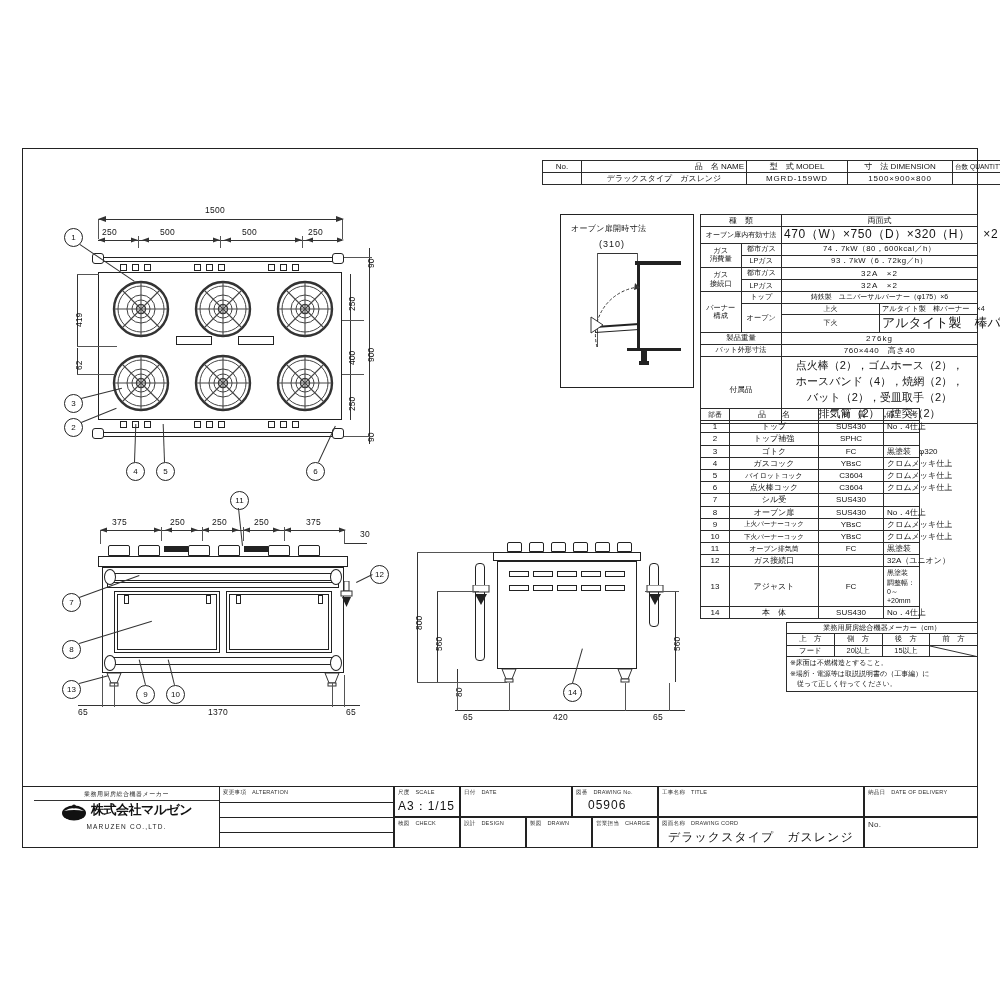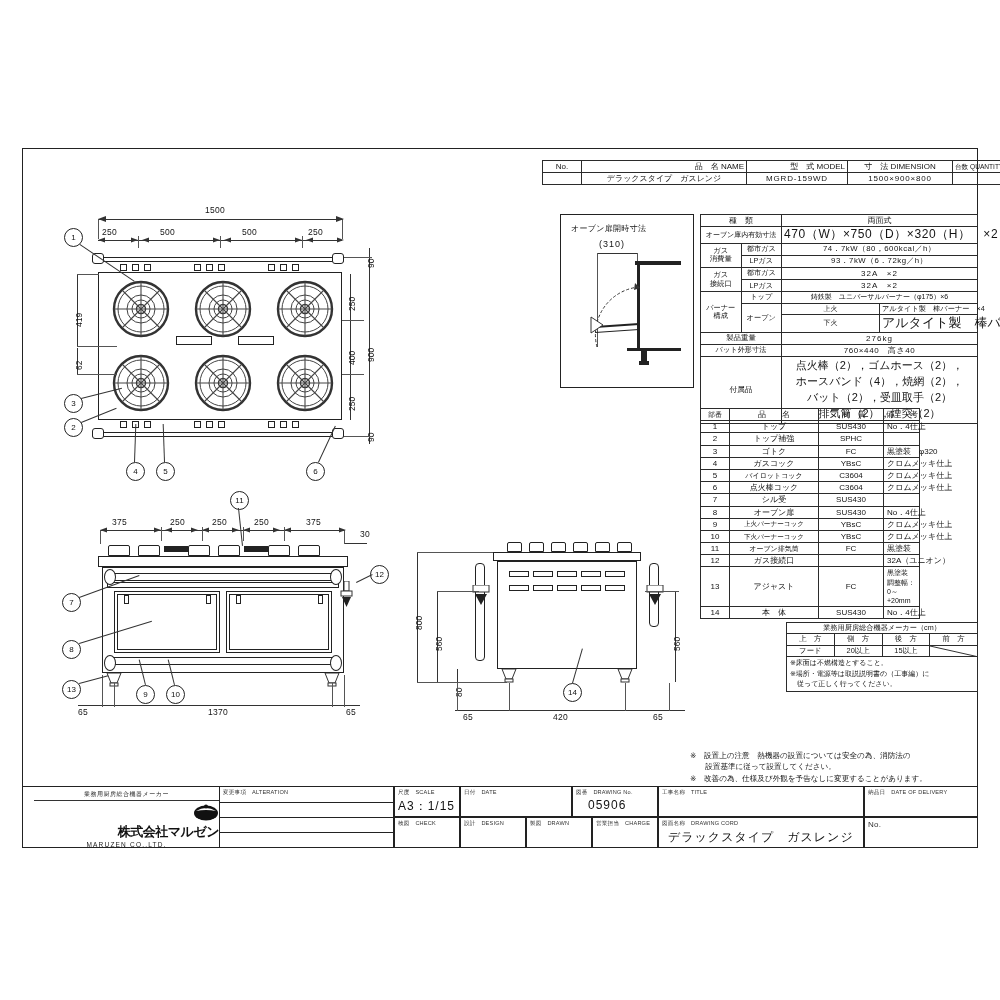--- a/index.html
+++ b/index.html
@@ -35,21 +35,21 @@
 
 <div id="sheet">
 
   <div class="frame"></div>
 
   <table class="tbl" style="left:542px;top:160px;width:436px;">
     <tbody>
         <tr>
       <td style="width:34px;">No.</td>
       <td style="width:160px;text-align:right;">品　名 NAME</td>
-      <td style="width:96px;text-align:right;">型　式 MODEL</td>
+      <td style="width:96px;">型　式 MODEL</td>
       <td style="width:100px;">寸　法 DIMENSION</td>
       <td style="width:46px;font-size:6.6px;">台数 QUANTITY</td>
     </tr>
     <tr>
       <td></td>
       <td>デラックスタイプ　ガスレンジ</td>
       <td style="letter-spacing:.8px;">MGRD-159WD</td>
       <td style="letter-spacing:.8px;">1500×900×800</td>
       <td></td>
     </tr>
@@ -259,25 +259,20 @@
     <tr>
       <td colspan="4" class="l" style="white-space:normal;font-size:7px;line-height:1.5;">
         <span>※床面は不燃構造とすること。</span><br>
         <span>※場所・電源等は取説説明書の（工事編）に</span><br>
         <span>　従って正しく行ってください。</span>
       </td>
     </tr>
   </tbody>
     </table>
 
-  <div class="notes" style="left:690px;top:750px;width:290px;">
-    <div>※　設置上の注意　熱機器の設置については安全の為、消防法の</div>
-    <div>　　設置基準に従って設置してください。</div>
-    <div>※　改善の為、仕様及び外観を予告なしに変更することがあります。</div>
-  </div>
 
   <div style="position:absolute;left:60px;top:190px;width:330px;height:300px;">
 
     <div class="dimline" style="left:38px;top:29px;width:244px;"></div>
     <div class="txt" style="left:145px;top:15px;">1500</div>
     <div class="ext" style="left:38px;top:29px;height:20px;"></div>
     <div class="ext" style="left:282px;top:29px;height:20px;"></div>
     <svg style="position:absolute;left:34px;top:25px;width:254px;height:9px;">
       <polygon points="4,4 12,1 12,7" fill="#333"></polygon>
         <polygon points="250,4 242,1 242,7" fill="#333"></polygon>
@@ -641,21 +636,21 @@
 
     <div class="balloon" style="left:158px;top:178px;">14</div>
     <div class="leader" style="left:167px;top:178px;width:36px;transform:rotate(-74deg);"></div>
   </div>
 
   <div style="position:absolute;left:22px;top:786px;width:956px;height:62px;">
     <div class="tbBox" style="left:0;top:0;width:956px;height:62px;border-width:1.4px;"></div>
 
     <div class="logoBox" style="left:12px;top:4px;width:185px;height:54px;">
       <div class="logoTop">業務用厨房総合機器メーカー</div>
-      <div style="display:flex;align-items:flex-end;justify-content:center;gap:4px;margin-top:2px;flex-direction:column;">
+      <div style="display:flex;align-items:flex-start;justify-content:center;gap:4px;margin-top:2px;">
         <svg style="width:26px;height:18px;">
           <ellipse cx="13" cy="10" rx="12" ry="7.5" fill="#111"></ellipse>
           <path d="M3 8 Q13 2 23 8 Q13 6 3 8 Z" fill="#fff"></path>
           <circle cx="13" cy="3.5" r="2" fill="#111"></circle>
         </svg>
         <span class="logoMain" style="font-size:13px;">株式会社マルゼン</span>
       </div>
       <div class="logoSub" style="margin-top:2px;">MARUZEN CO.,LTD.</div>
     </div>
 

